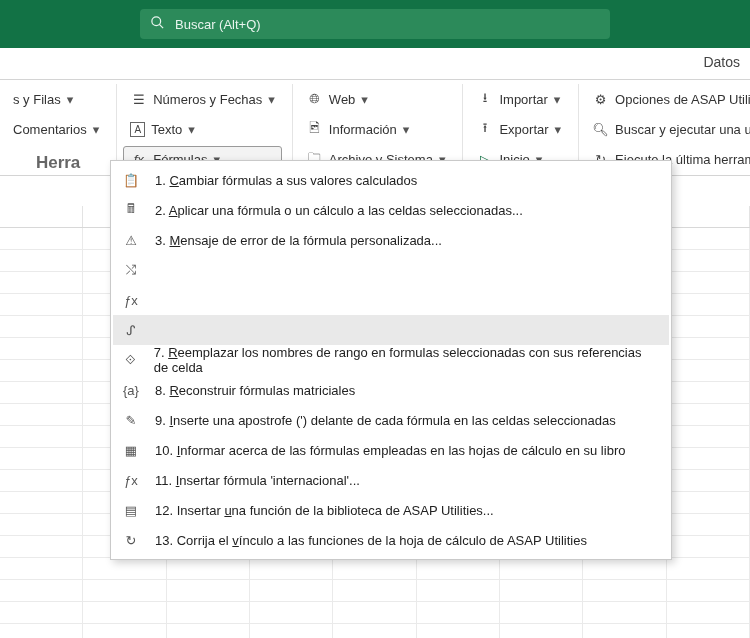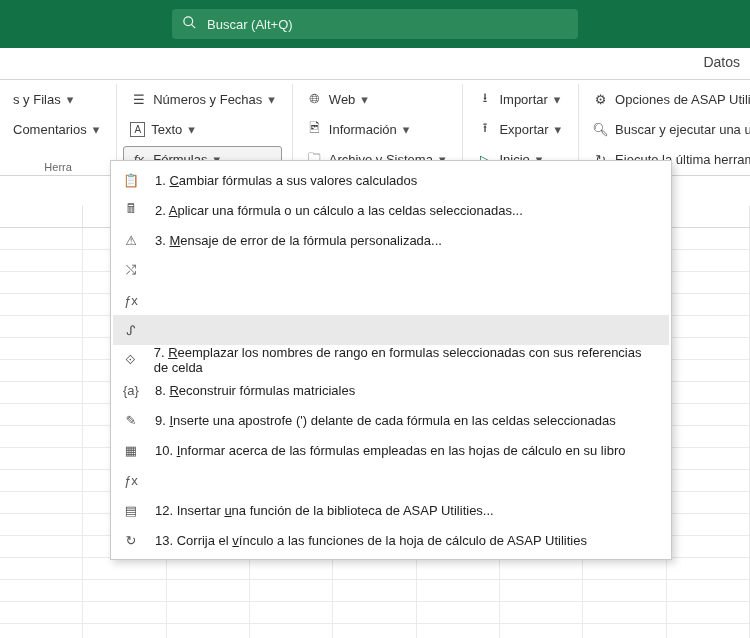--- a/index.html
+++ b/index.html
@@ -22,21 +22,21 @@
     align-items: center;
     padding: 0 16px;
     justify-content: center;
   }
   .search-box {
     display: flex;
     align-items: center;
     background: #2c8a5a;
     border-radius: 4px;
     color: #e8f4ee;
-    width: 406px;
+    width: 470px;
     height: 30px;
     padding: 0 10px;
     gap: 10px;
   }
   .search-box svg { flex: 0 0 16px; }
   .search-box span { font-size: 13px; }
 
   
   .tabs {
     display: flex;
@@ -85,26 +85,26 @@
     white-space: nowrap;
     color:#333;
   }
   .ribbon-btn.pressed {
     border: 1px solid #9a9a9a;
     background: #f3f3f3;
   }
   .ribbon-btn .icon { width: 17px; height: 17px; display:inline-flex; align-items:center; justify-content:center; color:#444;}
   .chev { margin-left: 0px; color:#555;}
   .group-label {
-    font-size: 11px;
+    font-size: 17px;
     color: #666;
     text-align: center;
     position: absolute;
     bottom: 2px;
-    left:0; right:0;
+    left:0; right:0;font-weight:bold;
   }
 
   
   .sheet {
     position: absolute;
     top: 176px;
     left: 0;
     right: 0;
     bottom: 0;
     overflow: hidden;
@@ -530,20 +530,21 @@
     <div class="menu-item">
       <span class="menu-ico">✎</span>
       <span>9. <span class="underline">I</span>nserte una apostrofe (') delante de cada fórmula en las celdas seleccionadas</span>
     </div>
     <div class="menu-item">
       <span class="menu-ico">▦</span>
       <span>10. <span class="underline">I</span>nformar acerca de las fórmulas empleadas en las hojas de cálculo en su libro</span>
     </div>
     <div class="menu-item">
       <span class="menu-ico">ƒx</span>
+      <span>11. <span class="underline">I</span>nsertar fórmula 'internacional'...</span>
     </div>
     <div class="menu-item">
       <span class="menu-ico">▤</span>
       <span>12. Insertar <span class="underline">u</span>na función de la biblioteca de ASAP Utilities...</span>
     </div>
     <div class="menu-item">
       <span class="menu-ico">↻</span>
       <span>13. Corrija el <span class="underline">v</span>ínculo a las funciones de la hoja de cálculo de ASAP Utilities</span>
     </div>
   </div>

